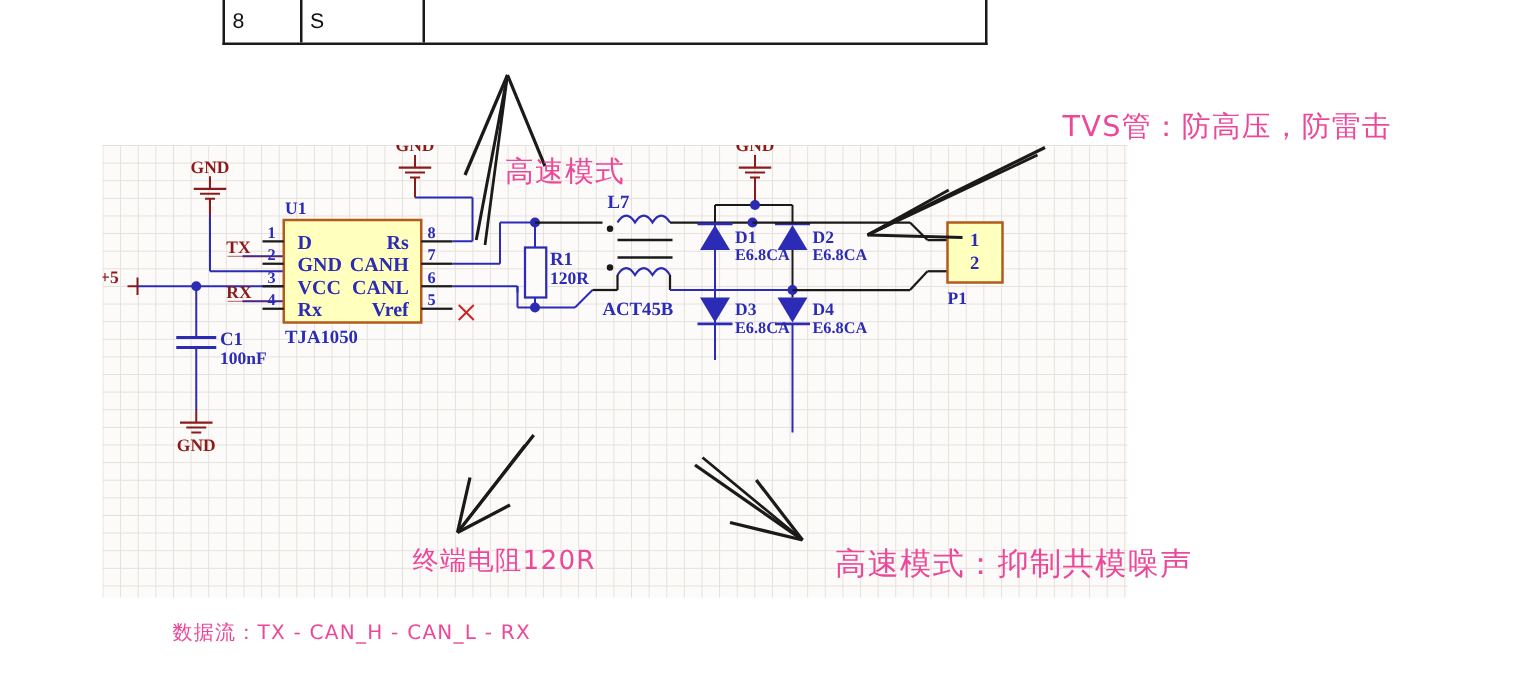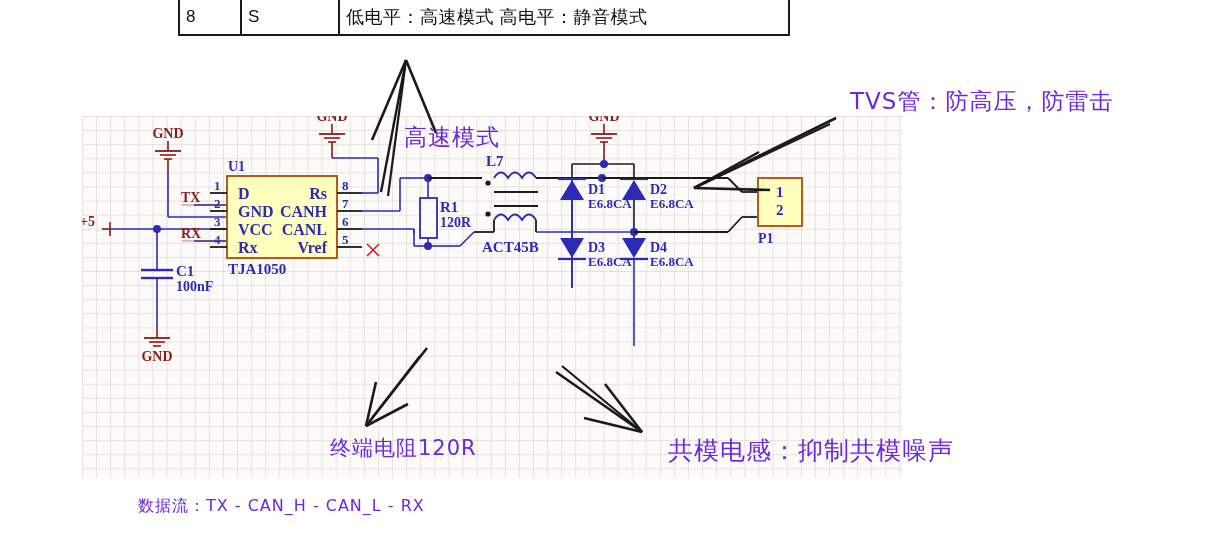--- a/index.html
+++ b/index.html
@@ -20,32 +20,31 @@
   #schematic{position:absolute;left:82px;top:116px;width:820px;height:362px;
              background:#fdfbf9;}
   #grid-bg{position:absolute;inset:0;
         background-image:
           linear-gradient(to right, #e4e0dc 1px, transparent 1px),
           linear-gradient(to bottom, #e4e0dc 1px, transparent 1px);
         background-size:14.1px 14.1px;background-position:0 0;}
   #sch-svg{position:absolute;left:0;top:0;}
 
   
-  .anno{position:absolute;color:#6d28d9;font-size:21px;letter-spacing:1px;
+  .anno{position:absolute;color:#ec4899;font-size:21px;letter-spacing:1px;
         font-family:"DejaVu Sans",sans-serif;white-space:nowrap;}
   .anno.big{font-size:23px;}
   #anno-arrows{position:absolute;left:0;top:0;pointer-events:none;}
 </style>
 </head>
 <body>
 
 <div id="pin-table">
   <div class="cell c1">8</div>
   <div class="cell c2">S</div>
-  <div class="cell c3">低电平：高速模式    高电平：静音模式</div>
 </div>
 
 <div id="schematic">
   <div id="grid-bg"></div>
 
   <svg id="sch-svg" width="820" height="362" viewBox="0 0 820 362">
     <defs>
       <g id="gndsym">
         <line x1="0" y1="0" x2="0" y2="10" stroke="#8b1a1a" stroke-width="1.6"></line>
         <line x1="-13" y1="10" x2="13" y2="10" stroke="#8b1a1a" stroke-width="1.8"></line>
@@ -247,14 +246,14 @@
     <path d="M 642 432 L 556 372" stroke-width="2.6"></path>
     <path d="M 642 432 L 562 366" stroke-width="2.2"></path>
     <path d="M 642 432 L 605 384" stroke-width="2.6"></path>
     <path d="M 642 432 L 584 418" stroke-width="2.6"></path>
   </g>
 </svg>
 
 <div class="anno big" style="left:850px;top:86px;">TVS管：防高压，防雷击</div>
 <div class="anno big" style="left:404px;top:122px;text-align:center;">高速模式</div>
 <div class="anno" style="left:330px;top:434px;font-size:21px;">终端电阻120R</div>
-<div class="anno" style="left:668px;top:434px;font-size:25px;">共模电感：抑制共模噪声</div>
+<div class="anno" style="left:668px;top:434px;font-size:25px;">高速模式：抑制共模噪声</div>
 <div class="anno" style="left:138px;top:496px;font-size:16px;">数据流：TX - CAN_H -  CAN_L - RX</div>
 
 </body></html>

